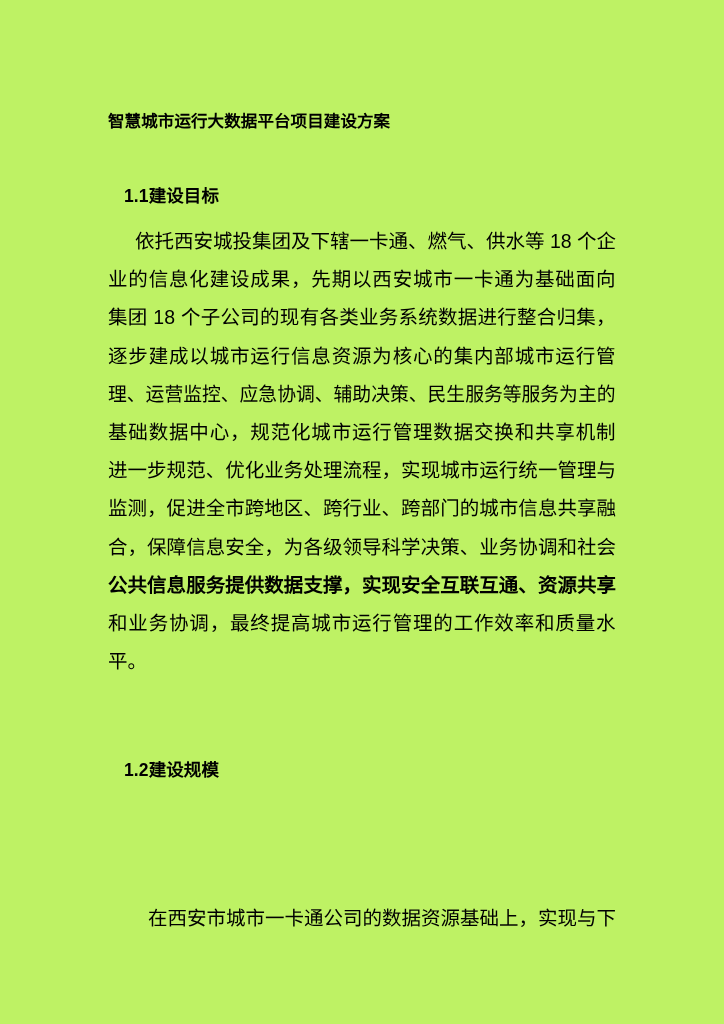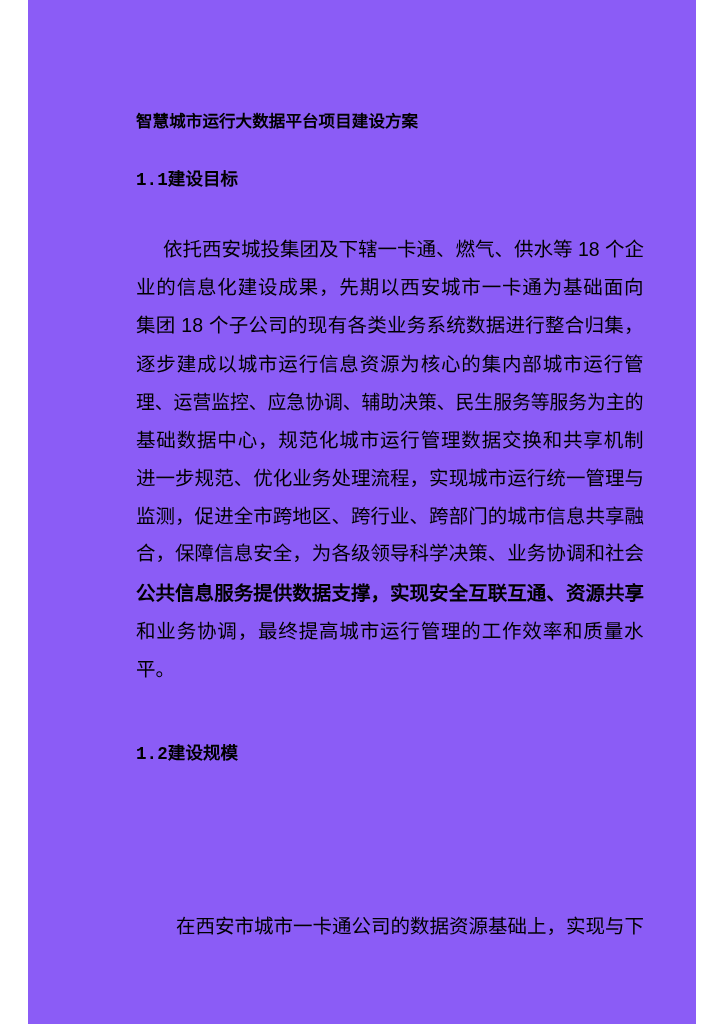--- a/index.html
+++ b/index.html
@@ -4,24 +4,24 @@
 <title>智慧城市运行大数据平台项目建设方案</title>
 <style>
   html, body {
     margin: 0;
     padding: 0;
     background: #ffffff;
   }
 
   .page {
     position: relative;
-    width: 668px;
+    width: 724px;
     height: 1024px;
     margin: 0 auto;
-    background: #8b5cf6;
+    background: #bef264;
     overflow: hidden;
     box-sizing: border-box;
   }
 
   .content {
     position: absolute;
     left: 108px;
     top: 0;
     width: 508px;
   }
@@ -38,27 +38,27 @@
     padding: 0;
     position: absolute;
     top: 110px;
     left: 0;
     width: 508px;
     white-space: nowrap;
   }
 
   
   .heading {
-    font-family: Liberation Mono, monospace;
+    font-family: Liberation Sans, sans-serif;
     font-weight: 700;
     font-size: 17.5px;
     line-height: 24px;
     color: #000000;
     letter-spacing: 0.1px;
-    margin: 0;
+    margin: 16px;
     padding: 0;
     position: absolute;
     left: 0;
     width: 508px;
     white-space: nowrap;
   }
 
   .heading-11 { top: 168px; }
   .heading-12 { top: 742px; }
 
@@ -67,21 +67,20 @@
     position: absolute;
     left: 0;
     width: 508px;
     font-family: "Liberation Sans", "DejaVu Sans", sans-serif;
     font-weight: 400;
     font-size: 19.5px;
     line-height: 38.2px;
     color: #000000;
     text-align: justify;
     text-justify: inter-ideograph;
-    margin-top: 8px;
   }
 
   .para-1 { top: 222px; }
   .para-2 { top: 788px; }
   .para-3 { top: 899px; }
 
   .body-line {
     display: block;
     height: 38.2px;
     line-height: 38.2px;
@@ -134,21 +133,21 @@
       <span class="body-line justify">
         <span style="letter-spacing: 0.833px; margin-right: -0.833px;">基础数据中心，规范化城市运行管理数据交换和共享机制</span>
       </span>
       <span class="body-line justify">
         <span style="letter-spacing: 0.04px; margin-right: -0.04px;">进一步规范、优化业务处理流程，实现城市运行统一管理与</span>
       </span>
       <span class="body-line justify">
         <span style="letter-spacing: 0.04px; margin-right: -0.04px;">监测，促进全市跨地区、跨行业、跨部门的城市信息共享融</span>
       </span>
       <span class="body-line justify">
-        <span style="letter-spacing: 0.04px; margin-right: -0.04px; font-family: Liberation Mono, monospace;">合，保障信息安全，为各级领导科学决策、业务协调和社会</span>
+        <span style="letter-spacing: 0.04px; margin-right: -0.04px;">合，保障信息安全，为各级领导科学决策、业务协调和社会</span>
       </span>
       <span class="body-line justify">
         <span style="letter-spacing: 0.04px; margin-right: -0.04px; font-weight: bold;">公共信息服务提供数据支撑，实现安全互联互通、资源共享</span>
       </span>
       <span class="body-line justify">
         <span style="letter-spacing: 0.833px; margin-right: -0.833px;">和业务协调，最终提高城市运行管理的工作效率和质量水</span>
       </span>
       <span class="body-line">
         <span>平。</span>
       </span>

